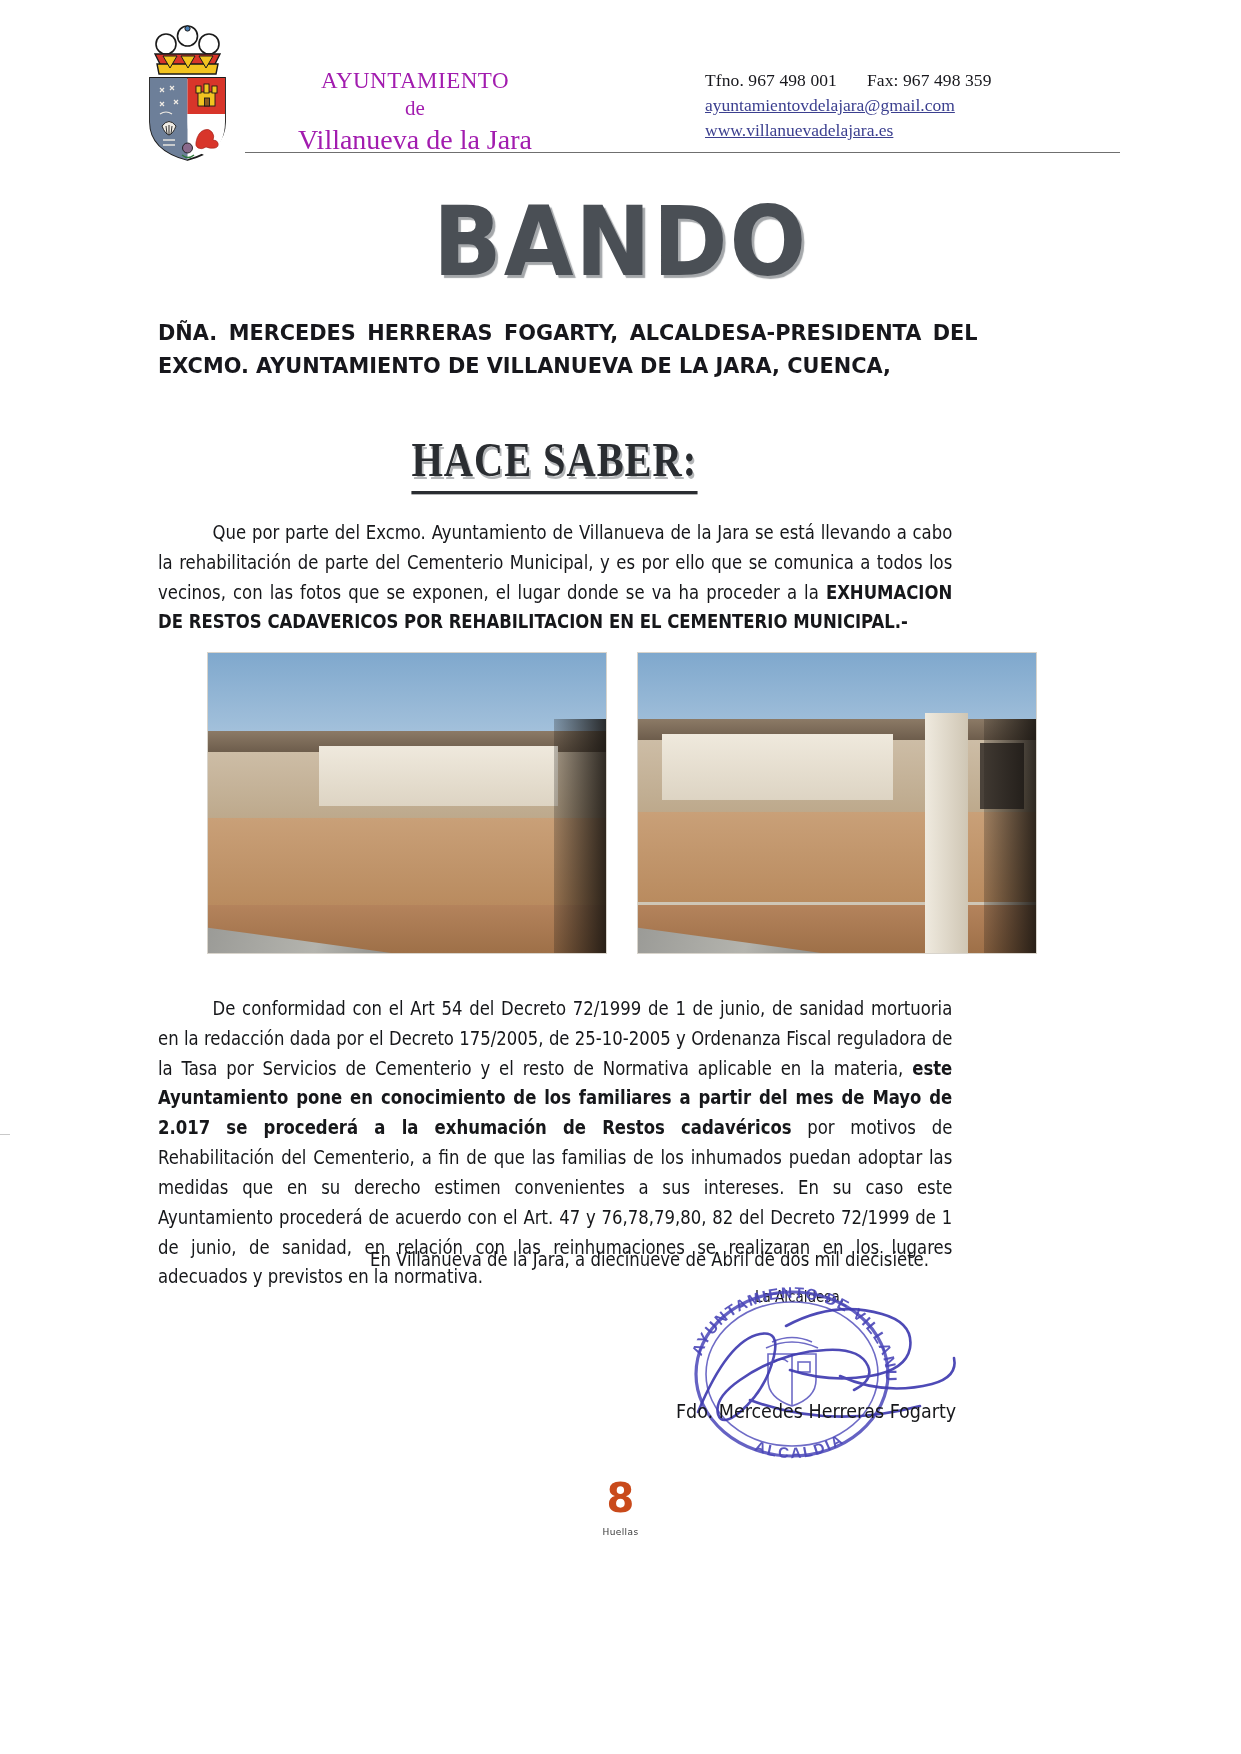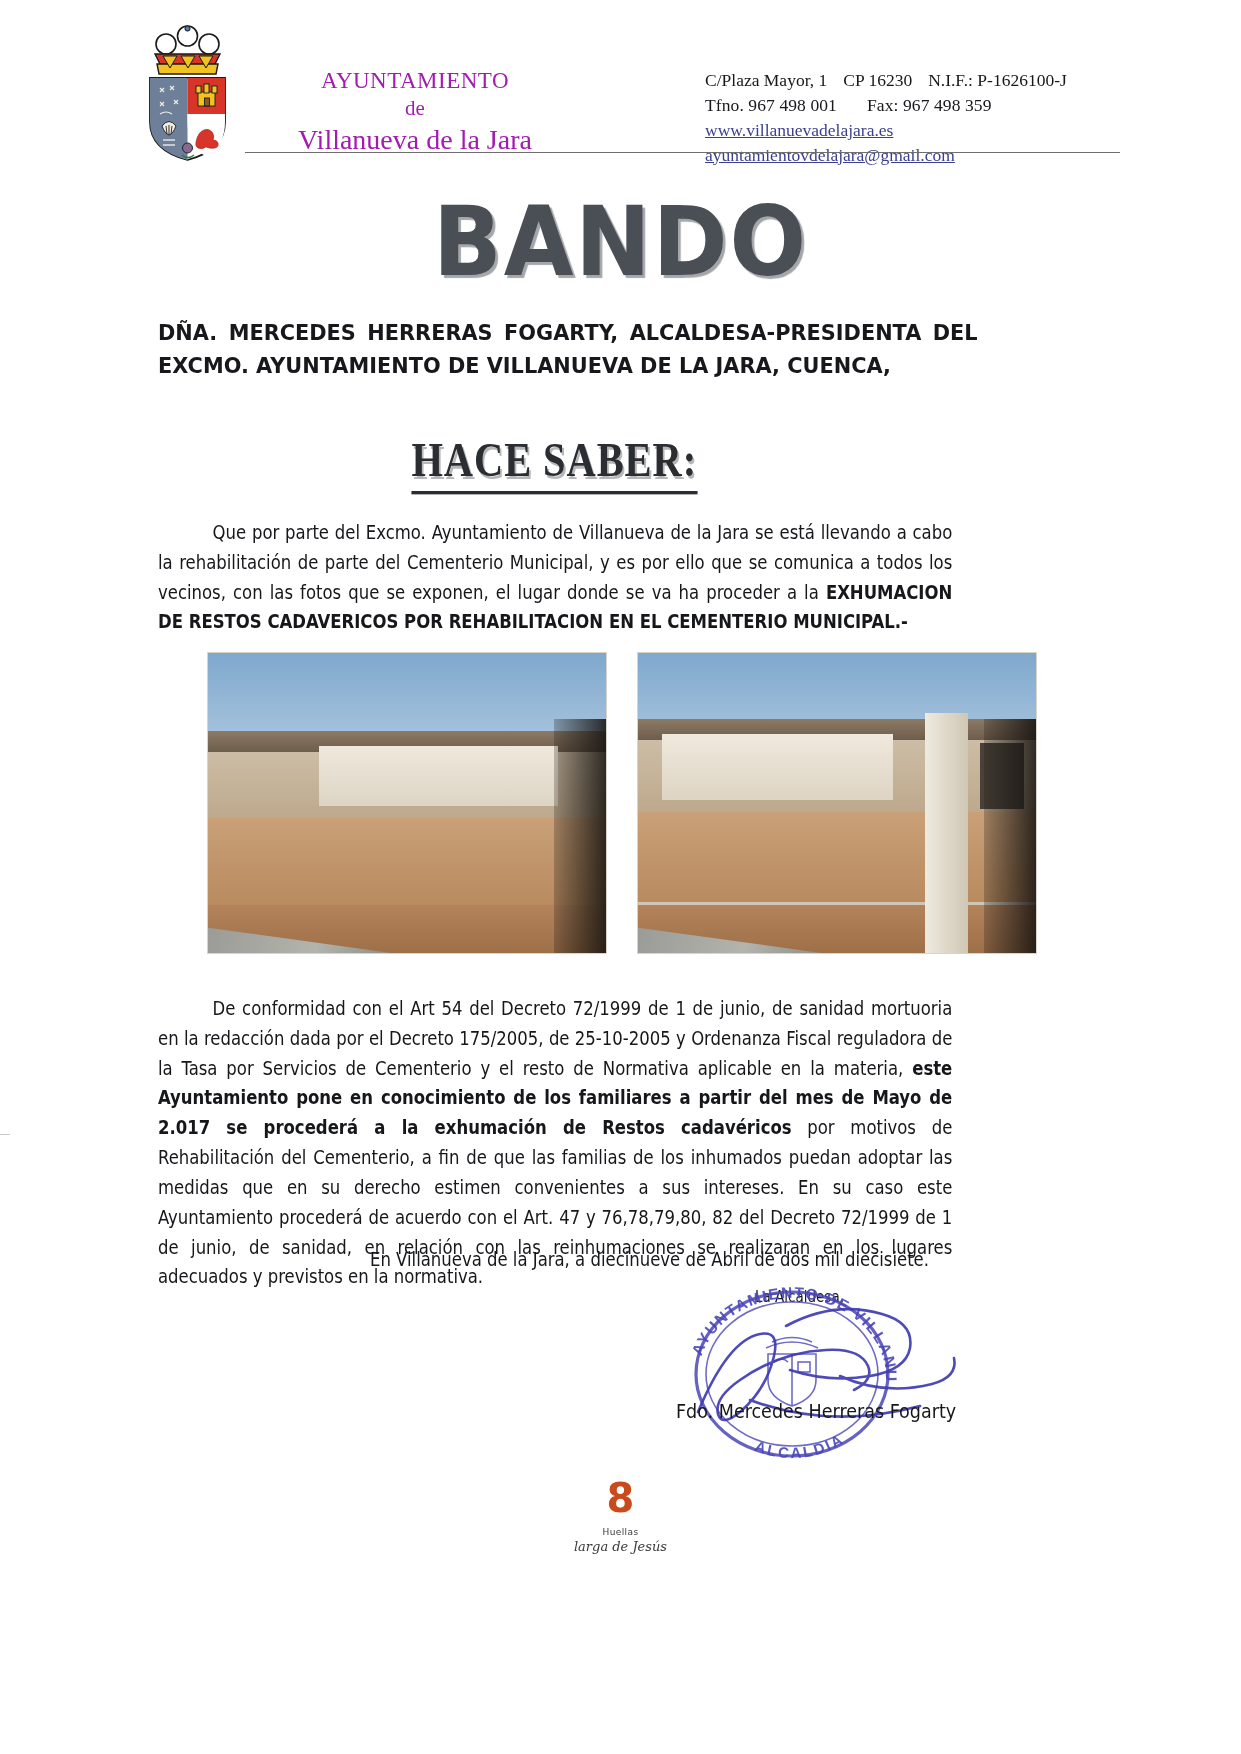--- a/index.html
+++ b/index.html
@@ -358,31 +358,28 @@
     </svg>
   </div>
 
   <div class="org-block">
     <div class="org-line1">AYUNTAMIENTO</div>
     <div class="org-line2">de</div>
     <div class="org-line3">Villanueva de la Jara</div>
   </div>
 
   <div class="contact">
-    <div class="row1">
-      <span>C/Plaza Mayor, 1</span><span class="sp"></span><span>CP 16230</span><span class="sp"></span><span>N.I.F.: P-1626100-J</span>
-    </div>
     <div class="row2">
       <span>Tfno. 967 498 001</span><span class="sp2"></span><span>Fax: 967 498 359</span>
     </div>
     <div>
-      <a href="#">www.villanuevadelajara.es</a>
+      <a href="#">ayuntamientovdelajara@gmail.com</a>
     </div>
     <div>
-      <a href="#">ayuntamientovdelajara@gmail.com</a>
+      <a href="#">www.villanuevadelajara.es</a>
     </div>
   </div>
 </div>
 <div class="hr-header"></div>
 
 <div class="bando">BANDO</div>
 
 <div class="subheading">DÑA. MERCEDES HERRERAS FOGARTY, ALCALDESA-PRESIDENTA DEL EXCMO. AYUNTAMIENTO DE VILLANUEVA DE LA JARA, CUENCA,</div>
 
 <div class="hace-saber-wrap">
@@ -462,14 +459,13 @@
       <path d="M60 120 q80 30 170 6"></path>
     </g>
   </svg>
 </div>
 
 <div class="fdo-label">Fdo. Mercedes Herreras Fogarty</div>
 
 <div class="footer-logo">
   <span class="glyph">8</span>
   <span class="cap">Huellas</span>
-  <span class="script">larga de Jesús</span>
 </div>
 
 </body></html>

